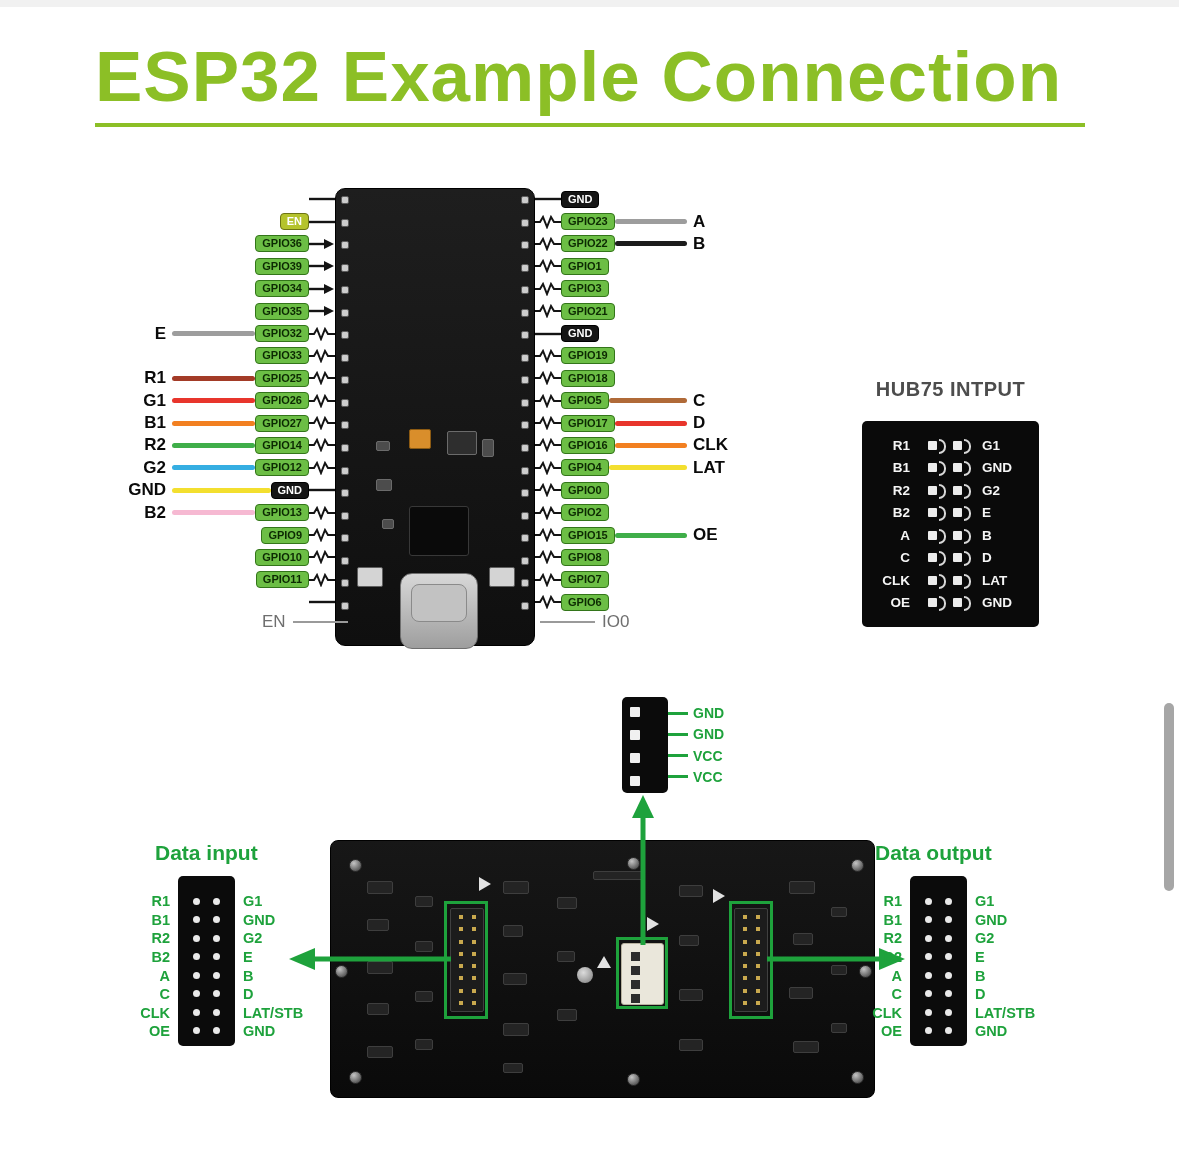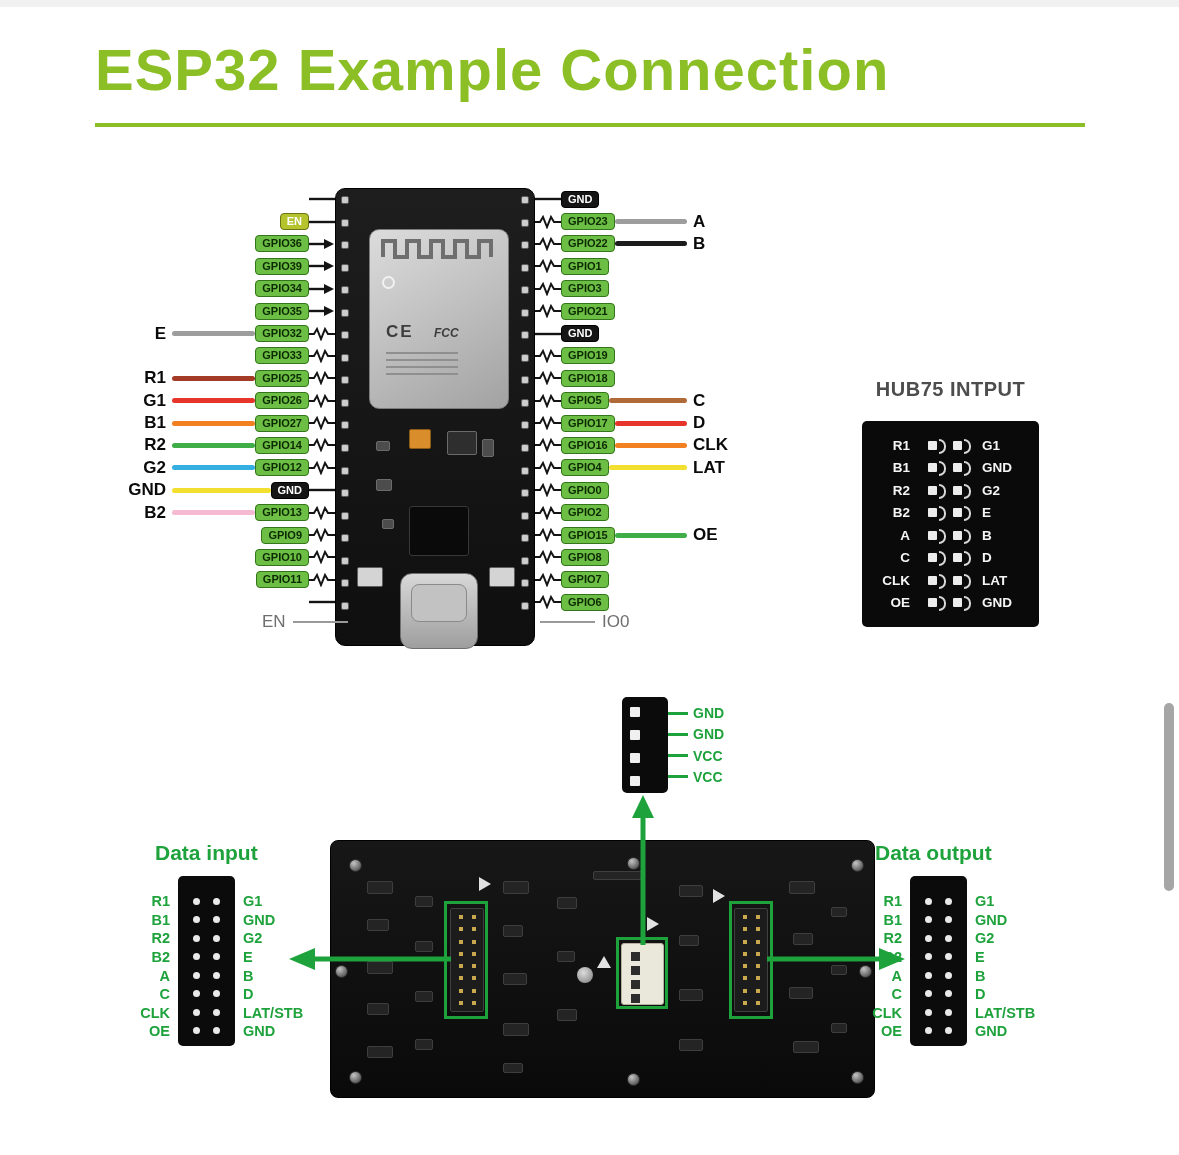--- a/index.html
+++ b/index.html
@@ -1,20 +1,20 @@
 <!DOCTYPE html>
 <html style="--accent-green: #8cbf26; --diagram-green: #1ea23c; --badge-gpio: #6cbe45; --badge-power: #e03a30; --badge-gnd: #151515; --badge-en: #b5c32c;"><head>
 <meta charset="utf-8">
 <style>
 *{margin:0;padding:0;box-sizing:border-box;}
 html,body{background:#fff;}
 body{font-family:"Liberation Sans","DejaVu Sans",sans-serif;}
 .page{position:relative;width:1179px;height:1155px;background:#fff;overflow:hidden;}
 .topbar{position:absolute;left:0;top:0;width:100%;height:7px;background:#f1f1f1;}
-.title{position:absolute;left:95px;top:36px;font-size:58px;font-weight:700;color:var(--accent-green,#8cbf26);letter-spacing:1px;white-space:nowrap;}
+.title{position:absolute;left:95px;top:36px;font-size:71px;font-weight:700;color:var(--accent-green,#8cbf26);letter-spacing:1px;white-space:nowrap;}
 .title-rule{position:absolute;left:95px;top:123px;width:990px;height:4px;background:var(--accent-green,#8cbf26);}
 
 
 .esp32{position:absolute;left:100px;top:188px;width:665px;height:480px;}
 .pin-col{position:absolute;top:0;display:flex;flex-direction:column;}
 .pin-col.left{left:0;width:235px;}
 .pin-col.right{left:435px;width:218px;}
 .pin-row{height:22.4px;display:flex;align-items:center;}
 .wire-label{font-size:17px;font-weight:700;color:#0a0a0a;white-space:nowrap;}
 .pin-col.left .wire-label{width:72px;text-align:right;padding-right:6px;}
@@ -365,29 +365,20 @@
           <span class="pad"></span>
           <span class="pad"></span>
           <span class="pad"></span>
           <span class="pad"></span>
           <span class="pad"></span>
           <span class="pad"></span>
           <span class="pad"></span>
           <span class="pad"></span>
           <span class="pad"></span>
         </div>
-      <div class="shield">
-        <svg class="antenna" width="124" height="26" viewBox="0 0 124 26">
-          <path d="M6 22 V6 H18 V22 H30 V6 H42 V22 H54 V6 H66 V22 H78 V6 H90 V22 H102 V6 H114 V22" stroke="#6e6e6e" stroke-width="4" fill="none"></path>
-        </svg>
-        <span class="esp-logo"></span>
-        <span class="mark-ce">CE</span>
-        <span class="mark-fcc">FCC</span>
-        <span class="shield-lines"></span>
-      </div>
       <div class="chip"></div>
       <div class="comp inductor"></div>
       <div class="comp reg"></div>
       <div class="comp c1"></div>
       <div class="comp c2"></div>
       <div class="comp c3"></div>
       <div class="comp c4"></div>
       <div class="btn btn-l"></div>
       <div class="btn btn-r"></div>
       <div class="usb">

